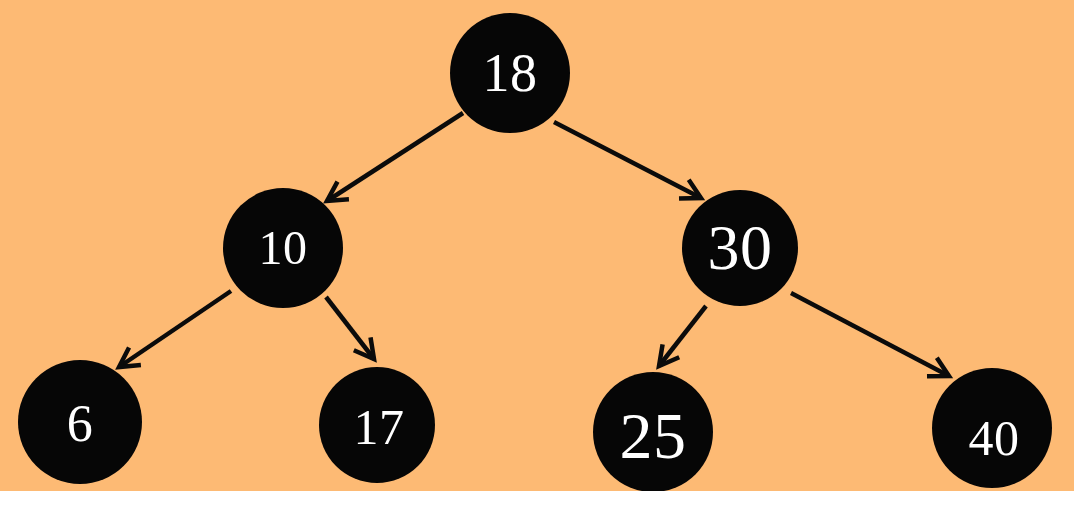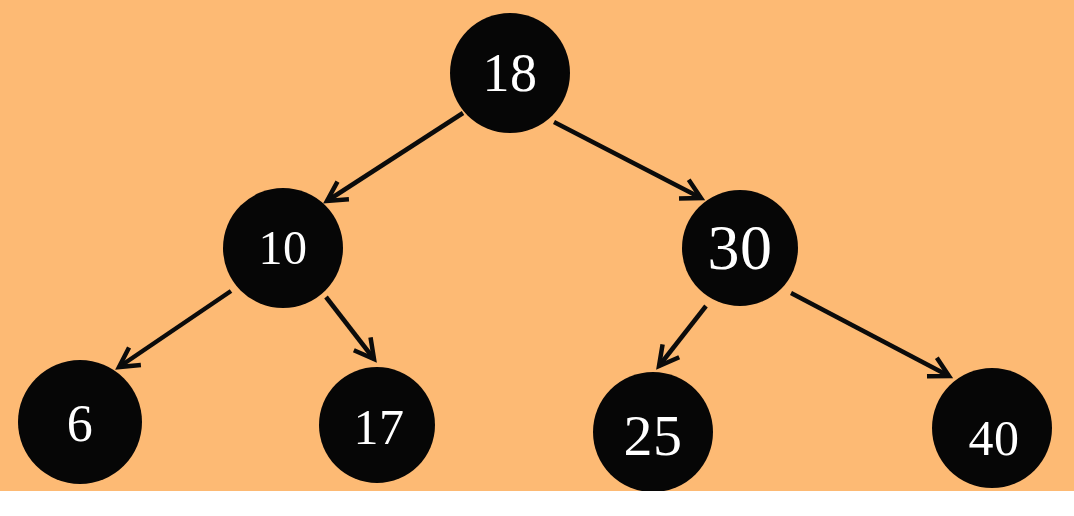--- a/index.html
+++ b/index.html
@@ -46,21 +46,21 @@
   .n-6  { left: 18px;  top: 360px; width: 124px; height: 124px; }
   .n-15 { left: 319px; top: 367px; width: 116px; height: 116px; }
   .n-25 { left: 593px; top: 372px; width: 120px; height: 120px; }
   .n-40 { left: 932px; top: 368px; width: 120px; height: 120px; }
 
   .lbl-18 { font-size: 54px; }
   .lbl-10 { font-size: 48px; }
   .lbl-30 { font-size: 64px; }
   .lbl-6  { font-size: 52px; }
   .lbl-15 { font-size: 50px; }
-  .lbl-25 { font-size: 58px; }
+  .lbl-25 { font-size: 66px; }
   .lbl-40 { font-size: 50px; margin-top: 20px; }
 
   
   .n-6 .node-label  { transform: translate(0px, 2px); }
   .n-15 .node-label { transform: translate(2px, 2px); }
   .n-25 .node-label { transform: translate(0px, 4px); }
   .n-40 .node-label { transform: translate(2px, 0px); }
 </style>
 </head>
 <body>

